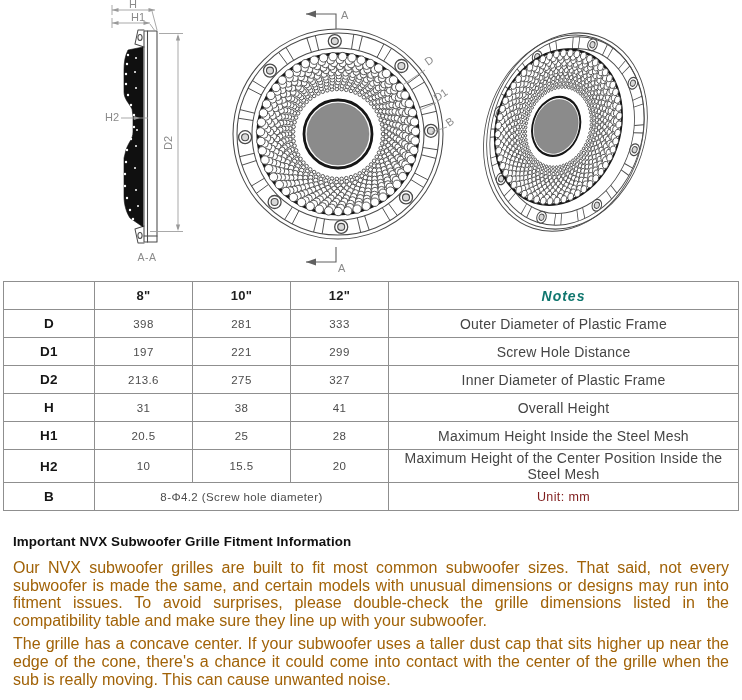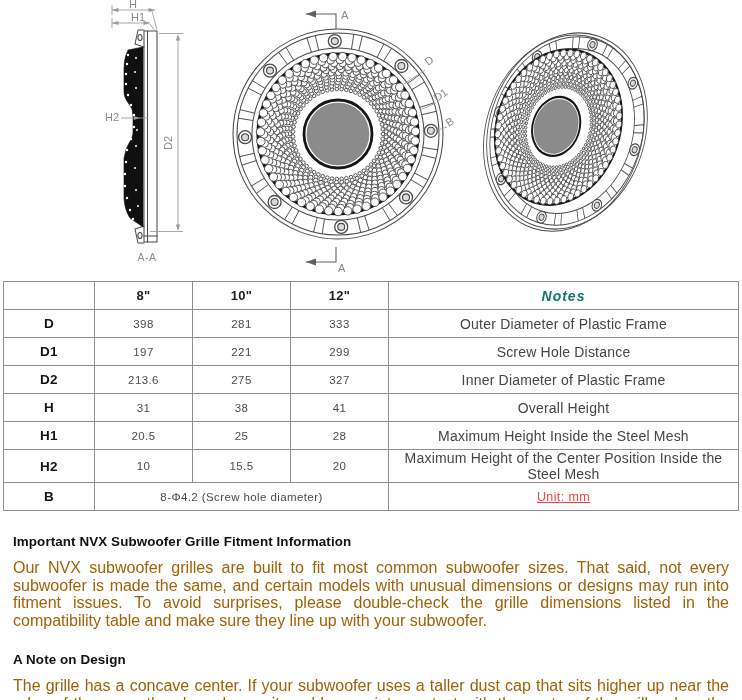--- a/index.html
+++ b/index.html
@@ -25,21 +25,21 @@
   .graydisc{fill:#8b8b8b;stroke:#6f6f6f;stroke-width:0.5;}
 
   
   table.dims{border-collapse:collapse;table-layout:fixed;width:736px;margin:3px 3px 0 3px;}
   table.dims td,table.dims th{border:1px solid #8f8f8f;height:27px;padding:0 4px;text-align:center;vertical-align:middle;}
   th.size-h{font-size:13px;font-weight:bold;color:#1e1e1e;letter-spacing:0.3px;}
   th.notes-h{font-size:14px;font-weight:bold;color:#0f766e;letter-spacing:1px;font-style:italic;}
   td.rowlabel{font-size:13.5px;font-weight:bold;color:#151515;letter-spacing:0.3px;}
   td.val{font-size:11.5px;color:#4c4c4c;letter-spacing:0.4px;}
   td.note{font-size:14px;color:#454545;letter-spacing:0.2px;}
-  td.unit{font-size:12.5px;color:#ef4444;letter-spacing:0.4px;text-decoration:underline;}
+  td.unit{font-size:12.5px;color:#7f1d1d;letter-spacing:0.4px;}
 
   
   .sections{padding:0 13px;}
   .sections h3{font-size:13.4px;color:#111;margin:23px 0 10px 0;letter-spacing:0.1px;}
   .sections p{font-size:16px;color:#a16207;margin:0 0 6px 0;line-height:17.6px;text-align:justify;}
 </style>
 </head>
 <body>
 
 <div class="page">
@@ -1565,16 +1565,15 @@
       <td class="rowlabel">B</td>
       <td class="val" colspan="3">8-Φ4.2 (Screw hole diameter)</td>
       <td class="unit">Unit: mm</td>
     </tr>
   </tbody>
     </table>
 
   <div class="sections">
     <h3>Important NVX Subwoofer Grille Fitment Information</h3>
     <p>Our NVX subwoofer grilles are built to fit most common subwoofer sizes. That said, not every subwoofer is made the same, and certain models with unusual dimensions or designs may run into fitment issues. To avoid surprises, please double-check the grille dimensions listed in the compatibility table and make sure they line up with your subwoofer.</p>
-    <h3>A Note on Design</h3>
     <p>The grille has a concave center. If your subwoofer uses a taller dust cap that sits higher up near the edge of the cone, there's a chance it could come into contact with the center of the grille when the sub is really moving. This can cause unwanted noise.</p>
   </div>
 </div>
 
 </body></html>

